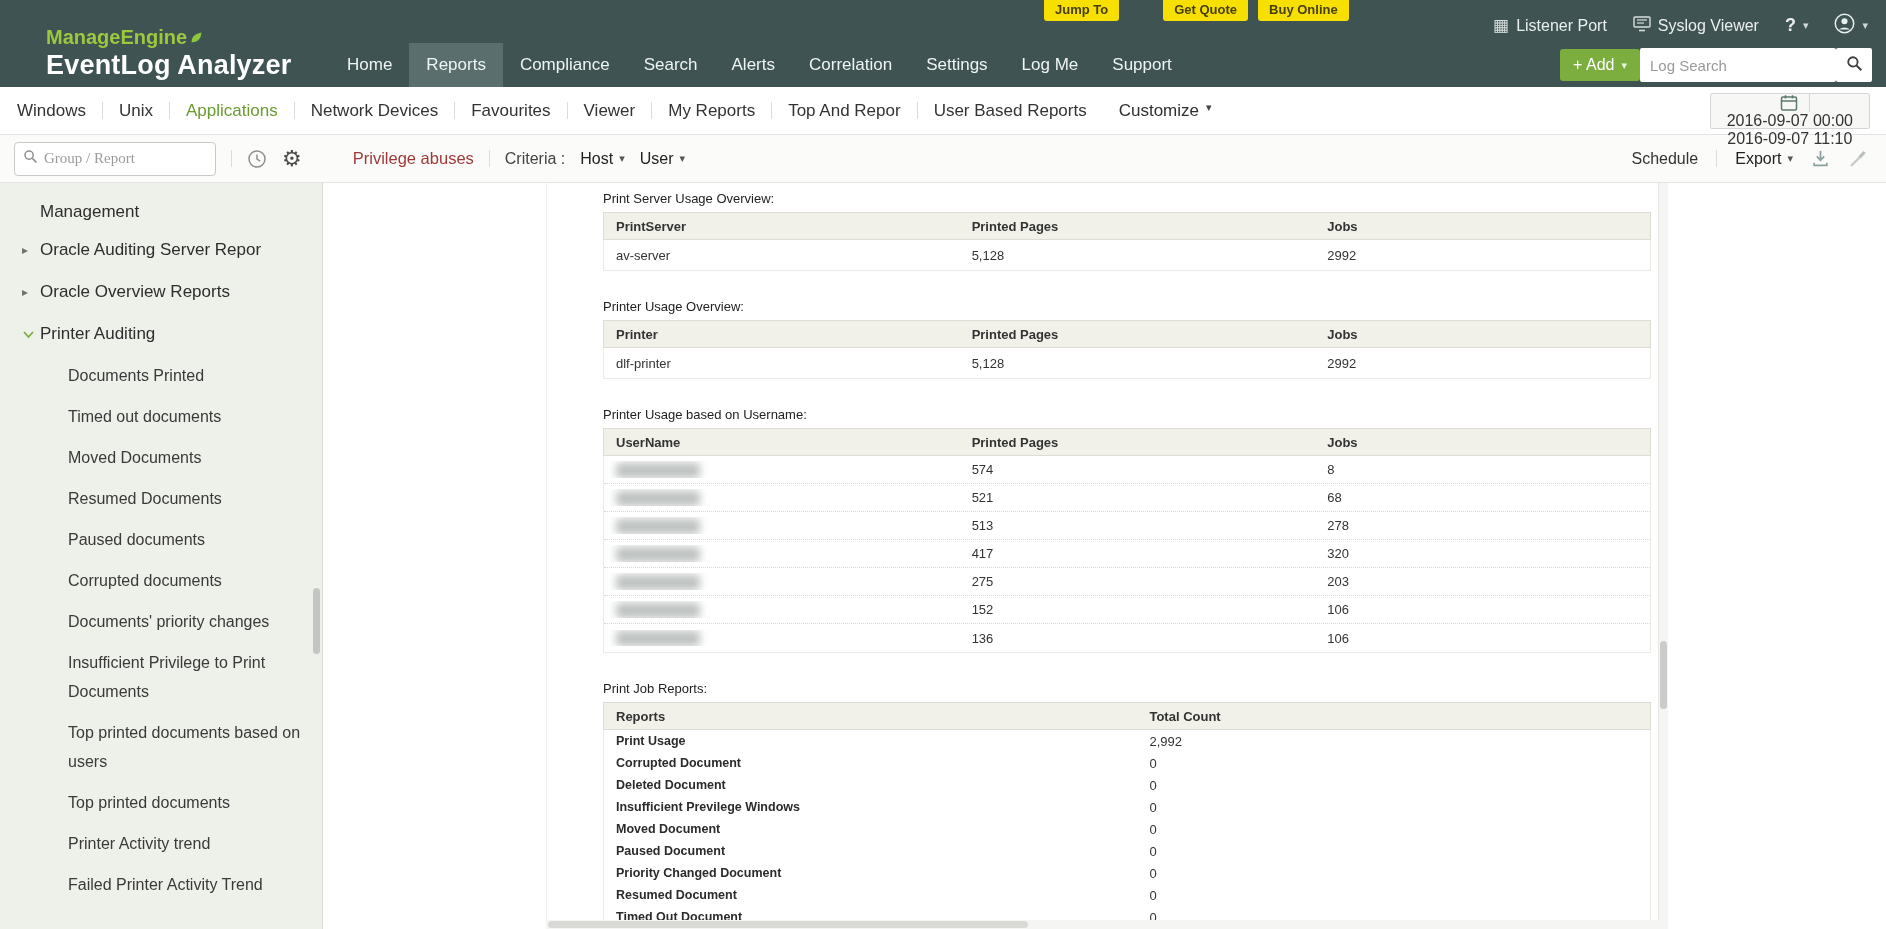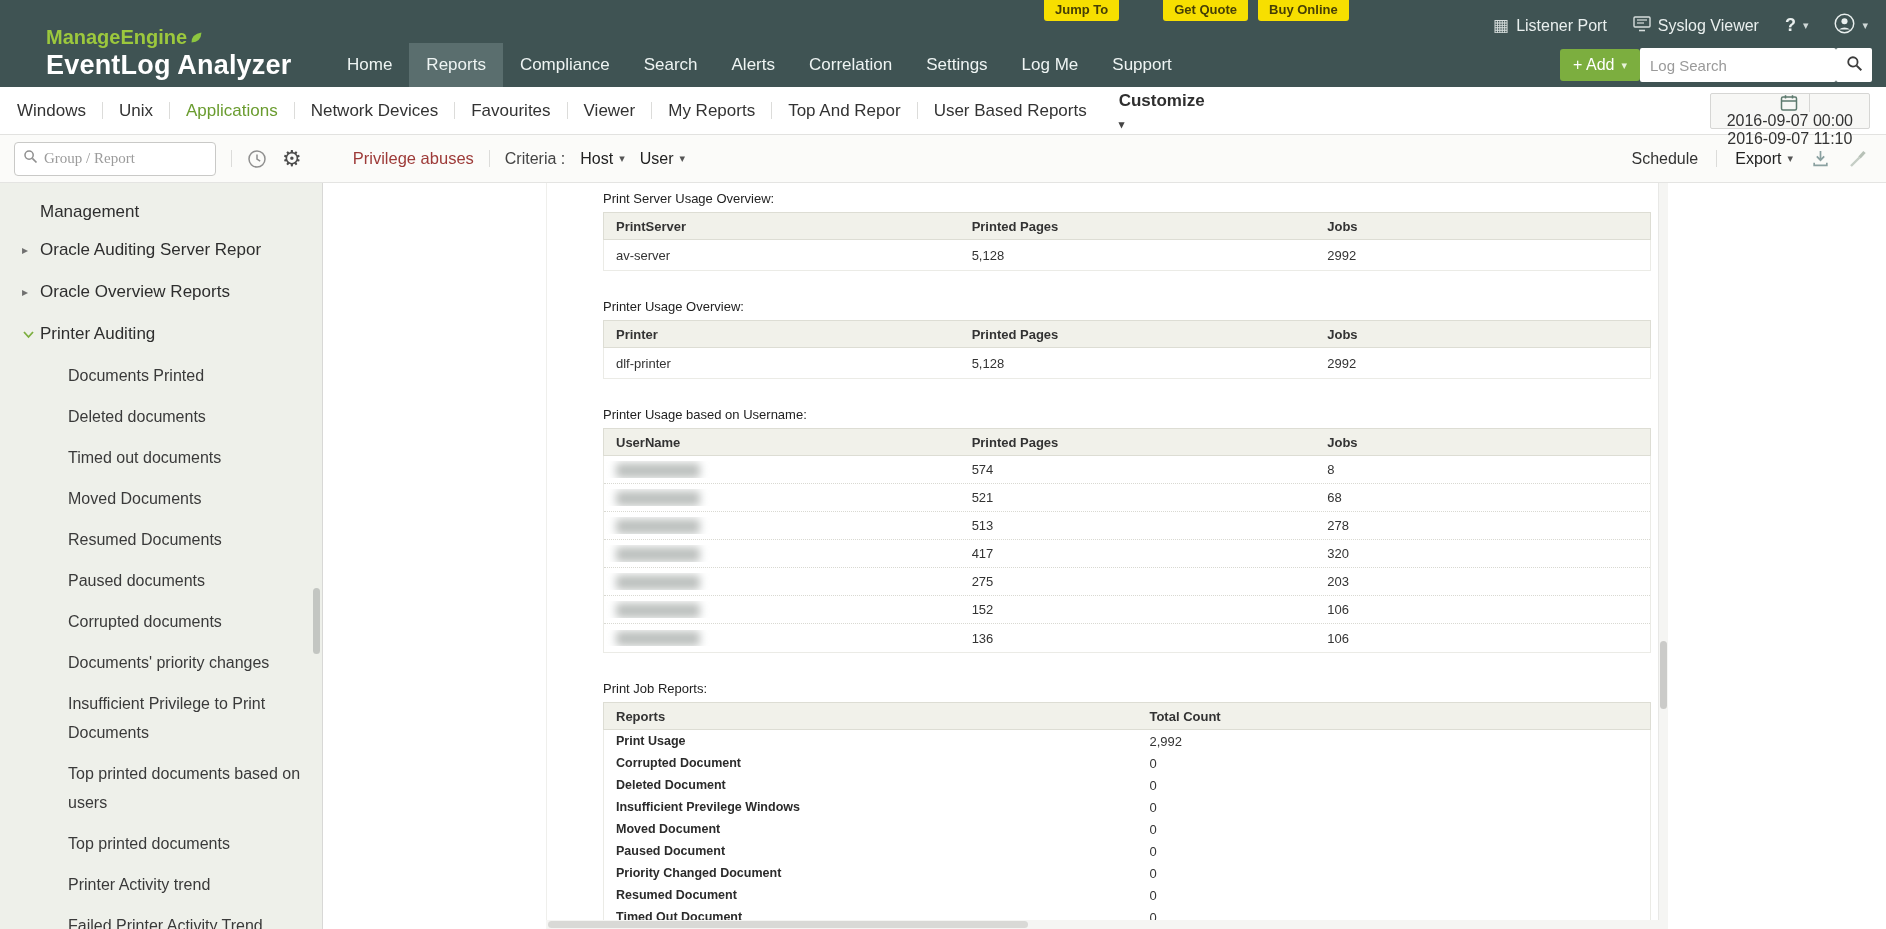--- a/index.html
+++ b/index.html
@@ -36,21 +36,21 @@
   .logsearch::placeholder { color:#9a9a9a; }
   .mag-btn { width:36px; height:34px; background:#fff; border:none; border-radius:2px;
     display:flex; align-items:center; justify-content:center; cursor:pointer; }
 
   
   .subnav { height:48px; background:#fff; border-bottom:1px solid #e2e2e0; display:flex;
     align-items:center; padding-left:17px; position:relative; }
   .subnav .sitem { padding:0 16px; font-size:17px; color:#333; cursor:pointer; white-space:nowrap; }
   .subnav .sitem.first { padding-left:0; }
   .subnav .sitem.active { color:#6a9c2f; }
-  .subnav .customize { font-weight:700; color:#2f2f2f; display:flex; align-items:flex-start; gap:7px;flex-direction:column; }
+  .subnav .customize { font-weight:400; color:#2f2f2f; display:flex; align-items:flex-start; gap:7px; }
   .subnav .customize .caret { color:#444; }
   .vsep { width:1px; height:17px; background:#dcdcda; flex:0 0 auto; }
 
   .daterange { position:absolute; right:16px; top:6px; height:36px; border:1px solid #d6d6d4;
     background:#f7f7f5; border-radius:2px; display:flex; align-items:center; cursor:pointer;flex-direction:column; }
   .daterange .calcell { width:40px; height:100%; display:flex; align-items:center; justify-content:center;
     border-right:1px solid #d6d6d4; }
   .daterange .dval { padding:0 16px; font-size:16px; color:#333; white-space:nowrap; }
 
   
@@ -305,21 +305,20 @@
       <span class="chev">
         <svg width="13" height="13" viewBox="0 0 13 13">
             <path d="M2 4 L6.5 9 L11 4" fill="none" stroke="#7cae3f" stroke-width="1.8"></path>
           </svg>
       </span>
       <span>Printer Auditing</span>
     </div>
 
     <ul class="schildren">
       <li>Documents Printed</li>
-      <li>Deleted documents</li>
       <li>Timed out documents</li>
       <li>Moved Documents</li>
       <li>Resumed Documents</li>
       <li>Paused documents</li>
       <li>Corrupted documents</li>
       <li>Documents' priority changes</li>
       <li>Insufficient Privilege to Print Documents</li>
       <li>Top printed documents based on users</li>
       <li>Top printed documents</li>
       <li>Printer Activity trend</li>

